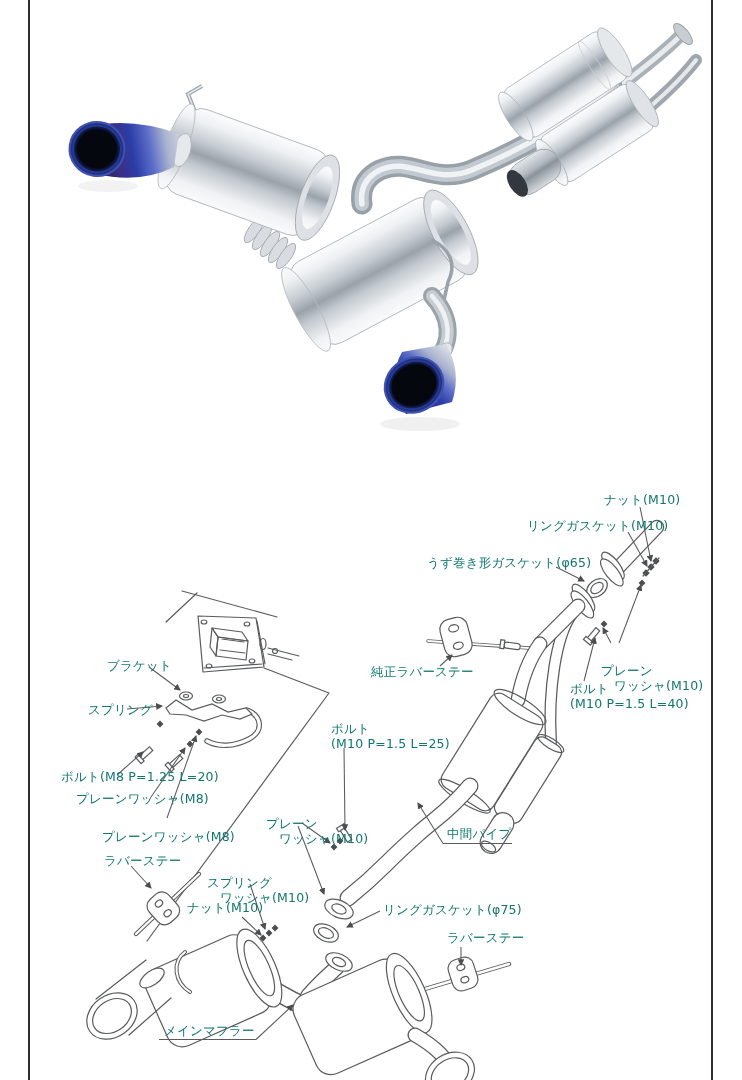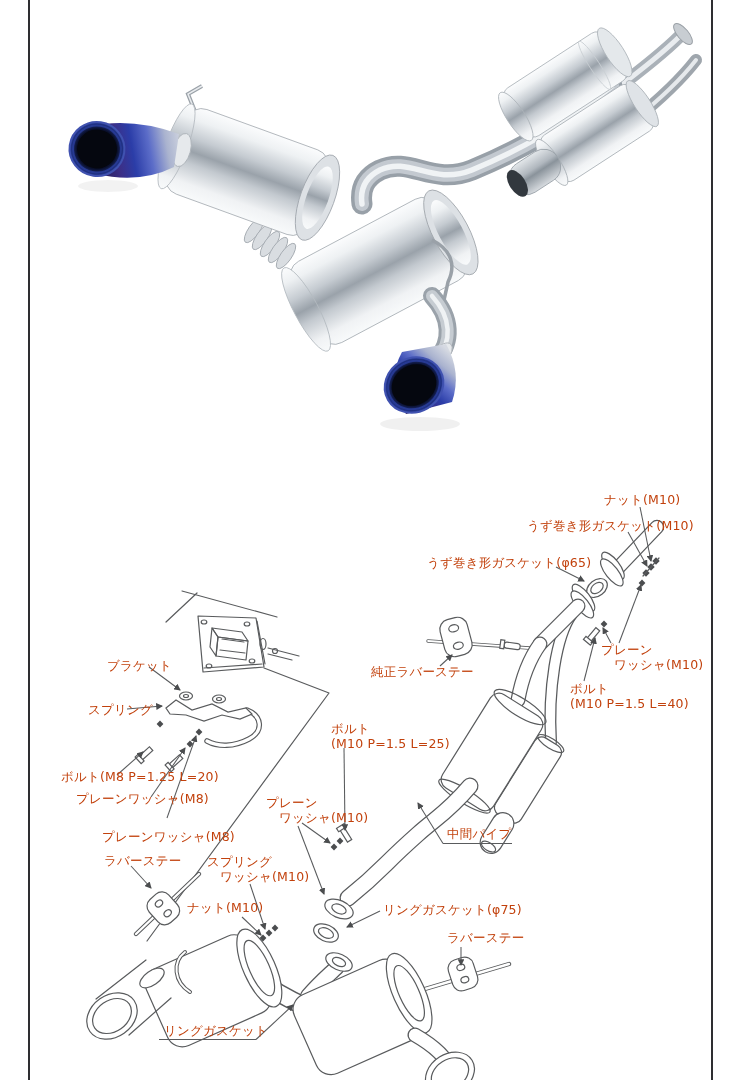--- a/index.html
+++ b/index.html
@@ -2,23 +2,23 @@
 <html><head>
 <meta charset="utf-8">
 <style>
   html,body{margin:0;padding:0;background:#fff;}
   .page{position:relative;width:742px;height:1080px;background:#fff;overflow:hidden;
         font-family:"DejaVu Sans",sans-serif;}
   .edge{position:absolute;top:0;bottom:0;width:2px;background:#2e2e31;}
   .edge-l{left:28px}.edge-r{left:711px}
   svg.art{position:absolute;left:0;top:0;z-index:1;}
   .labels{position:absolute;inset:0;z-index:2;}
-  .dlabel{position:absolute;font-size:12.5px;line-height:1.18;color:#c2410c;
+  .dlabel{position:absolute;font-size:12.5px;line-height:1.18;color:#0f766e;
           white-space:pre-line;letter-spacing:.2px;}
-  .hang{text-indent:-13px;padding-left:13px;}
+  .hang{text-indent:-13px;padding-left:13px;margin-top:21px;}
   
   .ln{stroke:#595b5d;stroke-width:1.2;fill:none;stroke-linecap:round;stroke-linejoin:round}
   .fw{fill:#fff;stroke:#595b5d;stroke-width:1.2}
   .po{stroke:#595b5d;fill:none;stroke-linecap:round;stroke-linejoin:round}
   .pi{stroke:#fff;fill:none;stroke-linecap:round;stroke-linejoin:round}
   .hw{fill:#4b4d4f;stroke:none}
   .ldr{stroke:#595b5d;stroke-width:1.05;fill:none}
 </style>
 </head>
 <body>
@@ -394,21 +394,21 @@
         <path class="ldr" d="M443,843.5 L512,843.5"></path>
         <path class="ldr" d="M443,843.5 L418,803" marker-end="url(#arr)"></path>
         <path class="ldr" d="M159,1039.5 L256,1039.5"></path>
         <path class="ldr" d="M256,1039.5 L293,1005" marker-end="url(#arr)"></path>
       </g>
     </g>
   </svg>
 
   <div class="labels">
     <div class="dlabel" style="left:604px;top:493px">ナット(M10)</div>
-    <div class="dlabel" style="left:527px;top:519px">うず巻き形ガスケット(M10)</div>
+    <div class="dlabel" style="left:527px;top:519px">リングガスケット(M10)</div>
     <div class="dlabel" style="left:427px;top:556px">うず巻き形ガスケット(φ65)</div>
     <div class="dlabel" style="left:371px;top:665px">純正ラバーステー</div>
     <div class="dlabel hang" style="left:601px;top:643px">プレーン
 ワッシャ(M10)</div>
     <div class="dlabel" style="left:570px;top:682px">ボルト
 (M10 P=1.5 L=40)</div>
     <div class="dlabel" style="left:107px;top:659px">ブラケット</div>
     <div class="dlabel" style="left:88px;top:703px">スプリング</div>
     <div class="dlabel" style="left:61px;top:770px">ボルト(M8 P=1.25 L=20)</div>
     <div class="dlabel" style="left:76px;top:792px">プレーンワッシャ(M8)</div>
@@ -417,15 +417,15 @@
 (M10 P=1.5 L=25)</div>
     <div class="dlabel hang" style="left:266px;top:796px">プレーン
 ワッシャ(M10)</div>
     <div class="dlabel" style="left:104px;top:854px">ラバーステー</div>
     <div class="dlabel hang" style="left:207px;top:855px">スプリング
 ワッシャ(M10)</div>
     <div class="dlabel" style="left:187px;top:901px">ナット(M10)</div>
     <div class="dlabel" style="left:383px;top:903px">リングガスケット(φ75)</div>
     <div class="dlabel" style="left:447px;top:931px">ラバーステー</div>
     <div class="dlabel" style="left:447px;top:827px">中間パイプ</div>
-    <div class="dlabel" style="left:164px;top:1024px">リングガスケット</div>
+    <div class="dlabel" style="left:164px;top:1024px">メインマフラー</div>
   </div>
 </div>
 
 </body></html>

